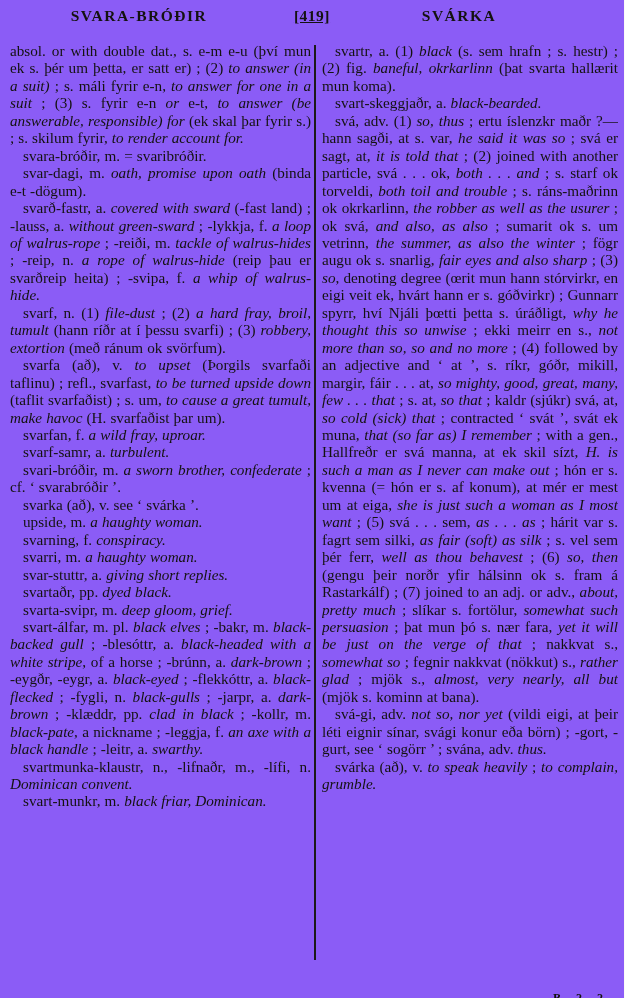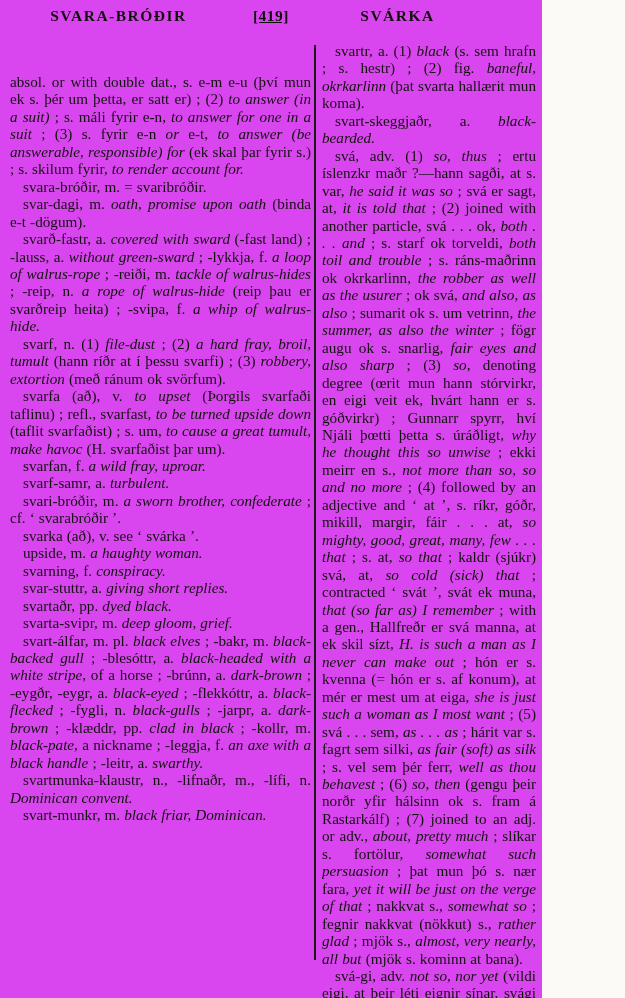--- a/index.html
+++ b/index.html
@@ -4,23 +4,23 @@
 <style>
   html, body { margin: 0; padding: 0; }
   body {
     width: 625px; height: 998px;
     background: #fbfaf7;
     font-family: "Liberation Serif", serif;
     color: #141210;
   }
   .page {
     position: relative;
-    width: 542px; height: 998px;
+    width: 624px; height: 998px;
     overflow: hidden;
-    background: #d946ef;
+    background: #8b5cf6;
   }
   .running-header {
     position: absolute;
     top: 7px; left: 0; right: 0;
     display: grid;
     grid-template-columns: 1fr auto 1fr;
     align-items: baseline;
     font-weight: bold;
     font-size: 15.5px;
     letter-spacing: 1.5px;
@@ -44,21 +44,21 @@
   }
   .gutter { width: 11px; flex: none; }
   p.entry {
     margin: 0;
     text-indent: 13px;
     text-align: justify;
     font-size: 15.2px;
     line-height: 17.45px;
     word-spacing: 0.3px;
   }
-  p.entry.noindent { text-indent: 0; margin-top: 31px; }
+  p.entry.noindent { text-indent: 0; }
   .bold { font-weight: normal; }
   .ital { font-style: italic; }
   .signature-mark {
     position: absolute;
     left: 553px; top: 991px;
     font-size: 12px;
     font-weight: bold;
     letter-spacing: 6px;
     white-space: nowrap;
   }
@@ -83,20 +83,21 @@
         <p class="entry"><span class="bold">svar-dagi</span><span>, m. </span><span class="ital">oath, promise upon oath</span><span> (binda e-t -dögum).</span></p>
         <p class="entry"><span class="bold">svarð-fastr</span><span>, a. </span><span class="ital">covered with sward</span><span> (-fast land) ; </span><span class="bold">-lauss</span><span>, a. </span><span class="ital">without green-sward</span><span> ; </span><span class="bold">-lykkja</span><span>, f. </span><span class="ital">a loop of walrus-rope</span><span> ; </span><span class="bold">-reiði</span><span>, m. </span><span class="ital">tackle of walrus-hides</span><span> ; </span><span class="bold">-reip</span><span>, n. </span><span class="ital">a rope of walrus-hide</span><span> (reip þau er svarðreip heita) ; </span><span class="bold">-svipa</span><span>, f. </span><span class="ital">a whip of walrus-hide.</span></p>
         <p class="entry"><span class="bold">svarf</span><span>, n. (1) </span><span class="ital">file-dust</span><span> ; (2) </span><span class="ital">a hard fray, broil, tumult</span><span> (hann ríðr at í þessu svarfi) ; (3) </span><span class="ital">robbery, extortion</span><span> (með ránum ok svörfum).</span></p>
         <p class="entry"><span class="bold">svarfa</span><span> (að), v. </span><span class="ital">to upset</span><span> (Þorgils svarfaði taflinu) ; refl., svarfast, </span><span class="ital">to be turned upside down</span><span> (taflit svarfaðist) ; s. um, </span><span class="ital">to cause a great tumult, make havoc</span><span> (H. svarfaðist þar um).</span></p>
         <p class="entry"><span class="bold">svarfan</span><span>, f. </span><span class="ital">a wild fray, uproar.</span></p>
         <p class="entry"><span class="bold">svarf-samr</span><span>, a. </span><span class="ital">turbulent.</span></p>
         <p class="entry"><span class="bold">svari-bróðir</span><span>, m. </span><span class="ital">a sworn brother, confederate</span><span> ; cf. ‘ svarabróðir ’.</span></p>
         <p class="entry"><span class="bold">svarka</span><span> (að), v. see ‘ svárka ’.</span></p>
         <p class="entry"><span class="bold">upside</span><span>, m. </span><span class="ital">a haughty woman.</span></p>
         <p class="entry"><span class="bold">svarning</span><span>, f. </span><span class="ital">conspiracy.</span></p>
+        <p class="entry"><span class="bold">svarri</span><span>, m. </span><span class="ital">a haughty woman.</span></p>
         <p class="entry"><span class="bold">svar-stuttr</span><span>, a. </span><span class="ital">giving short replies.</span></p>
         <p class="entry"><span class="bold">svartaðr</span><span>, pp. </span><span class="ital">dyed black.</span></p>
         <p class="entry"><span class="bold">svarta-svipr</span><span>, m. </span><span class="ital">deep gloom, grief.</span></p>
         <p class="entry"><span class="bold">svart-álfar</span><span>, m. pl. </span><span class="ital">black elves</span><span> ; </span><span class="bold">-bakr</span><span>, m. </span><span class="ital">black-backed gull</span><span> ; </span><span class="bold">-blesóttr</span><span>, a. </span><span class="ital">black-headed with a white stripe</span><span>, of a horse ; </span><span class="bold">-brúnn</span><span>, a. </span><span class="ital">dark-brown</span><span> ; </span><span class="bold">-eygðr, -eygr</span><span>, a. </span><span class="ital">black-eyed</span><span> ; </span><span class="bold">-flekkóttr</span><span>, a. </span><span class="ital">black-flecked</span><span> ; </span><span class="bold">-fygli</span><span>, n. </span><span class="ital">black-gulls</span><span> ; </span><span class="bold">-jarpr</span><span>, a. </span><span class="ital">dark-brown</span><span> ; </span><span class="bold">-klæddr</span><span>, pp. </span><span class="ital">clad in black</span><span> ; </span><span class="bold">-kollr</span><span>, m. </span><span class="ital">black-pate</span><span>, a nickname ; </span><span class="bold">-leggja</span><span>, f. </span><span class="ital">an axe with a black handle</span><span> ; </span><span class="bold">-leitr</span><span>, a. </span><span class="ital">swarthy.</span></p>
         <p class="entry"><span class="bold">svartmunka-klaustr</span><span>, n., </span><span class="bold">-lifnaðr</span><span>, m., </span><span class="bold">-lífi</span><span>, n. </span><span class="ital">Dominican convent.</span></p>
         <p class="entry"><span class="bold">svart-munkr</span><span>, m. </span><span class="ital">black friar, Dominican.</span></p>
       </div>
     <div class="gutter"></div>
     <div class="col col-right" id="col-right">
         <p class="entry"><span class="bold">svartr</span><span>, a. (1) </span><span class="ital">black</span><span> (s. sem hrafn ; s. hestr) ; (2) fig. </span><span class="ital">baneful, okrkarlinn</span><span> (þat svarta hallærit mun koma).</span></p>

